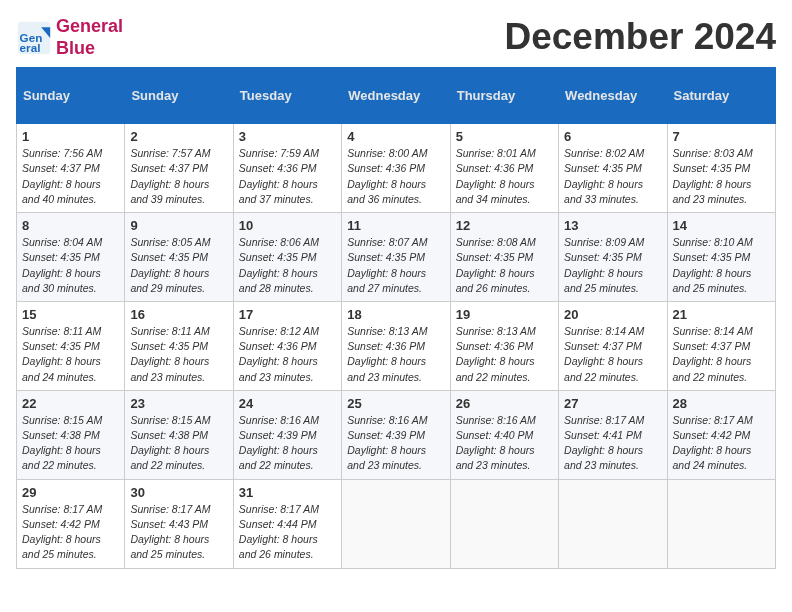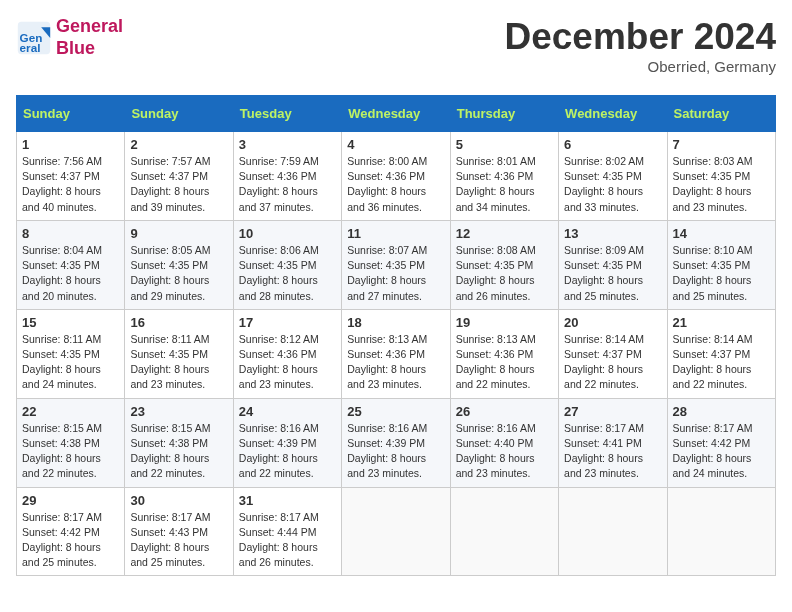--- a/index.html
+++ b/index.html
@@ -7,21 +7,21 @@
       font-family: Arial, sans-serif;
       background: #fff;
       width: 792px;
       min-height: 612px;
       padding: 16px;
     }
     .header {
       display: flex;
       justify-content: space-between;
       align-items: flex-start;
-      margin-bottom: 20px;
+      margin-bottom: 8px;
     }
     .logo {
       display: flex;
       align-items: center;
     }
     .logo-text {
       font-size: 18px;
       font-weight: bold;
       color: #333;
       line-height: 1.2;
@@ -46,23 +46,23 @@
       font-size: 15px;
       color: #555;
     }
     .calendar-table {
       width: 100%;
       border-collapse: collapse;
       table-layout: fixed;
     }
     .calendar-table th {
       background-color: #1a6bbf;
-      color: #bef264;
+      color: #e5e5e5;
       text-align: left;
-      padding: 10px 6px;
+      padding: 20px 6px;
       font-size: 13px;
       font-weight: bold;
       border: 1px solid #1a6bbf;
     }
     .calendar-table td {
       border: 1px solid #ccc;
       vertical-align: top;
       padding: 5px 5px;
       font-size: 10.5px;
       color: #333;
@@ -73,20 +73,21 @@
       background: #f5f7fa;
     }
     .day-num {
       font-size: 13px;
       font-weight: bold;
       margin-bottom: 2px;
       display: block;
     }
     .cell-content {
       line-height: 1.45;
+      font-style: italic;
     }
     td.empty {
       background: #f9f9f9 !important;
     }
   </style>
 </head>
 <body>
 
 <div class="header">
   <div class="logo">
@@ -98,21 +99,20 @@
     </svg>
     <div>
       <div class="logo-text">
         <span>General</span><br>
         <span>Blue</span>
       </div>
     </div>
   </div>
   <div class="title-block">
     <div class="calendar-title">December 2024</div>
-    <div class="calendar-subtitle">Oberried, Germany</div>
   </div>
 </div>
 
 <table class="calendar-table">
   <thead>
     <tr id="header-row">
         <th>Sunday</th>
         <th>Sunday</th>
         <th>Tuesday</th>
         <th>Wednesday</th>
@@ -187,21 +187,21 @@
           </div>
         </td>
       </tr>
       <tr>
         <td>
           <span class="day-num">8</span>
           <div class="cell-content">
             <div>Sunrise: 8:04 AM</div>
             <div>Sunset: 4:35 PM</div>
             <div>Daylight: 8 hours</div>
-            <div>and 20 minutes.</div>
+            <div>and 30 minutes.</div>
           </div>
         </td>
         <td>
           <span class="day-num">9</span>
           <div class="cell-content">
             <div>Sunrise: 8:05 AM</div>
             <div>Sunset: 4:35 PM</div>
             <div>Daylight: 8 hours</div>
             <div>and 29 minutes.</div>
           </div>

